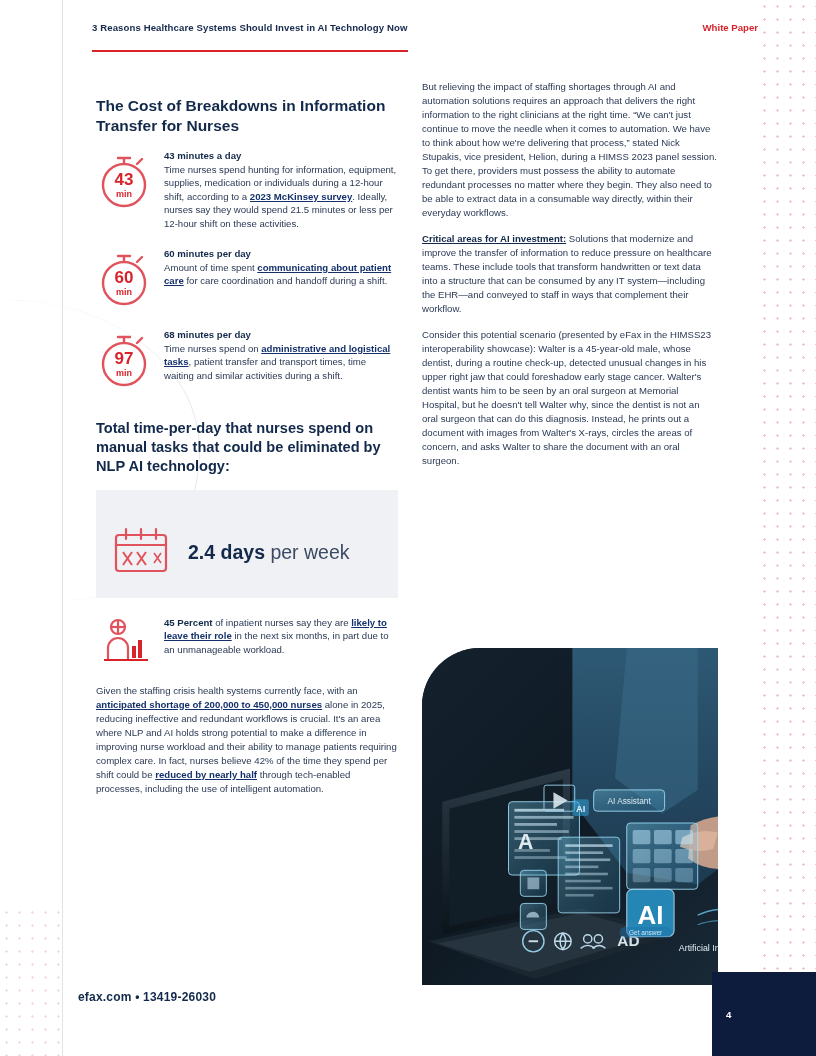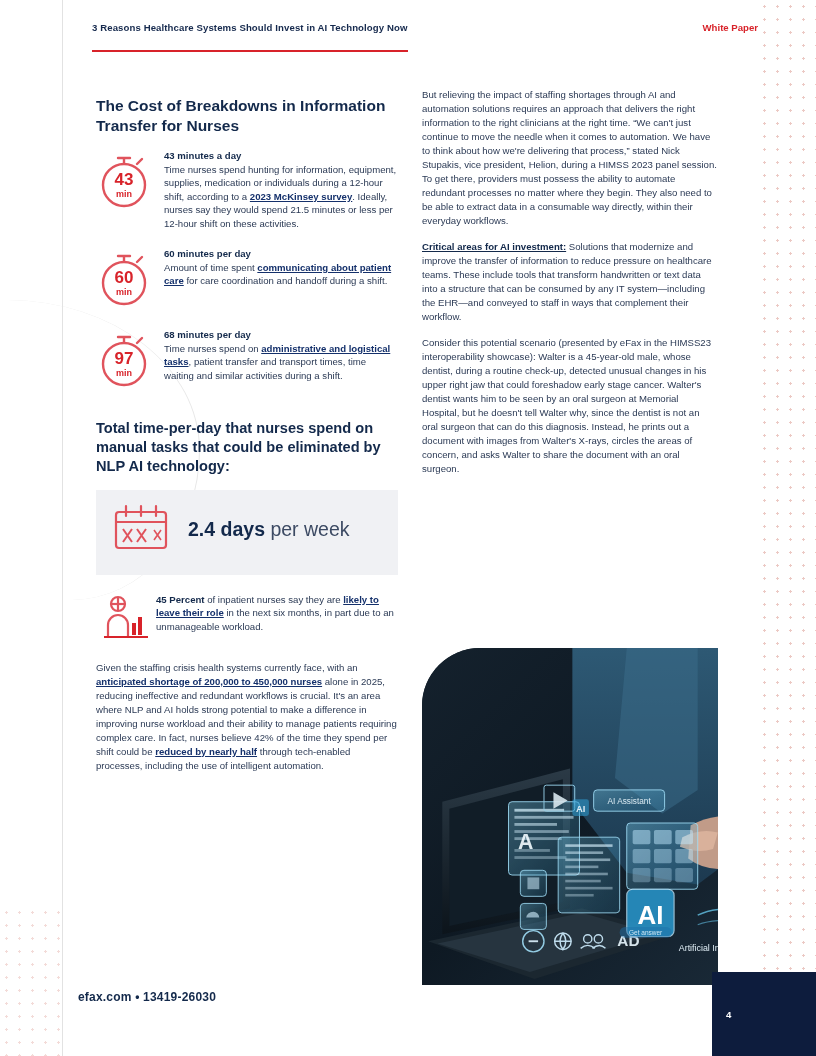--- a/index.html
+++ b/index.html
@@ -67,21 +67,21 @@
   }
 
   
   .col-left {
     position: absolute;
     left: 96px; top: 96px;
     width: 302px;
   }
   .col-right {
     position: absolute;
-    left: 422px; top: 88px;
+    left: 422px; top: 80px;
     width: 296px;
   }
 
   h2.section-title {
     font-size: 15.5px; line-height: 1.28; margin: 0 0 14px 0;
     color: #13294b; font-weight: bold;
   }
   h2.section-title-2 {
     font-size: 14.6px; line-height: 1.3; margin: 26px 0 14px 0;
     color: #13294b; font-weight: bold;
@@ -97,29 +97,29 @@
   .stat-text {
     font-size: 9.6px; line-height: 1.42; color: #2b3a55;
   }
   a.lnk {
     color: #14306b; font-weight: bold; text-decoration: underline; margin-top: 20px;
   }
 
   
   .highlight {
     background: #f0f1f4;
-    padding: 12px 14px 17px 14px;
+    padding: 35px 14px 17px 14px;
     display: flex; align-items: center; gap: 16px;
     margin: 6px 0 18px 0;
   }
   .highlight-text { font-size: 19.5px; color: #13294b; }
   .highlight-text b { font-weight: bold; }
   .highlight-text span.lite { color: #3c4a63; }
 
-  .note-row { display: flex; gap: 4px; margin: 2px 0 14px 0; align-items: flex-start; }
+  .note-row { display: flex; gap: 12px; margin: 2px 0 14px 0; align-items: flex-start; }
   .note-icon { width: 56px; flex: 0 0 56px; }
   .note-text { flex: 1; font-size: 9.6px; line-height: 1.42; color: #2b3a55; }
   .note-text b { color: #13294b; }
 
   .body-p {
     font-size: 9.6px; line-height: 1.46; color: #2b3a55; margin: 0 0 12px 0;
   }
   .body-p b { color: #13294b; text-decoration: underline; }
 
   

